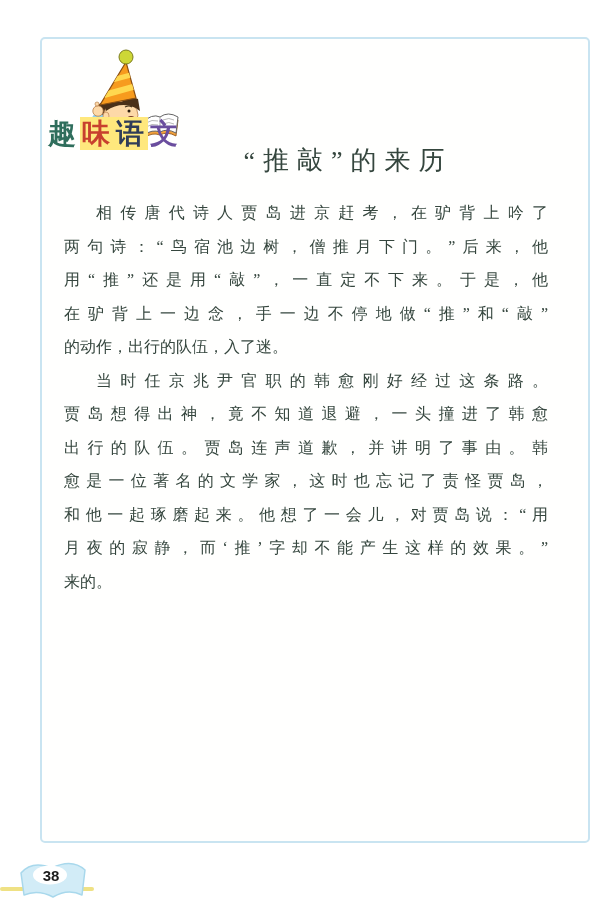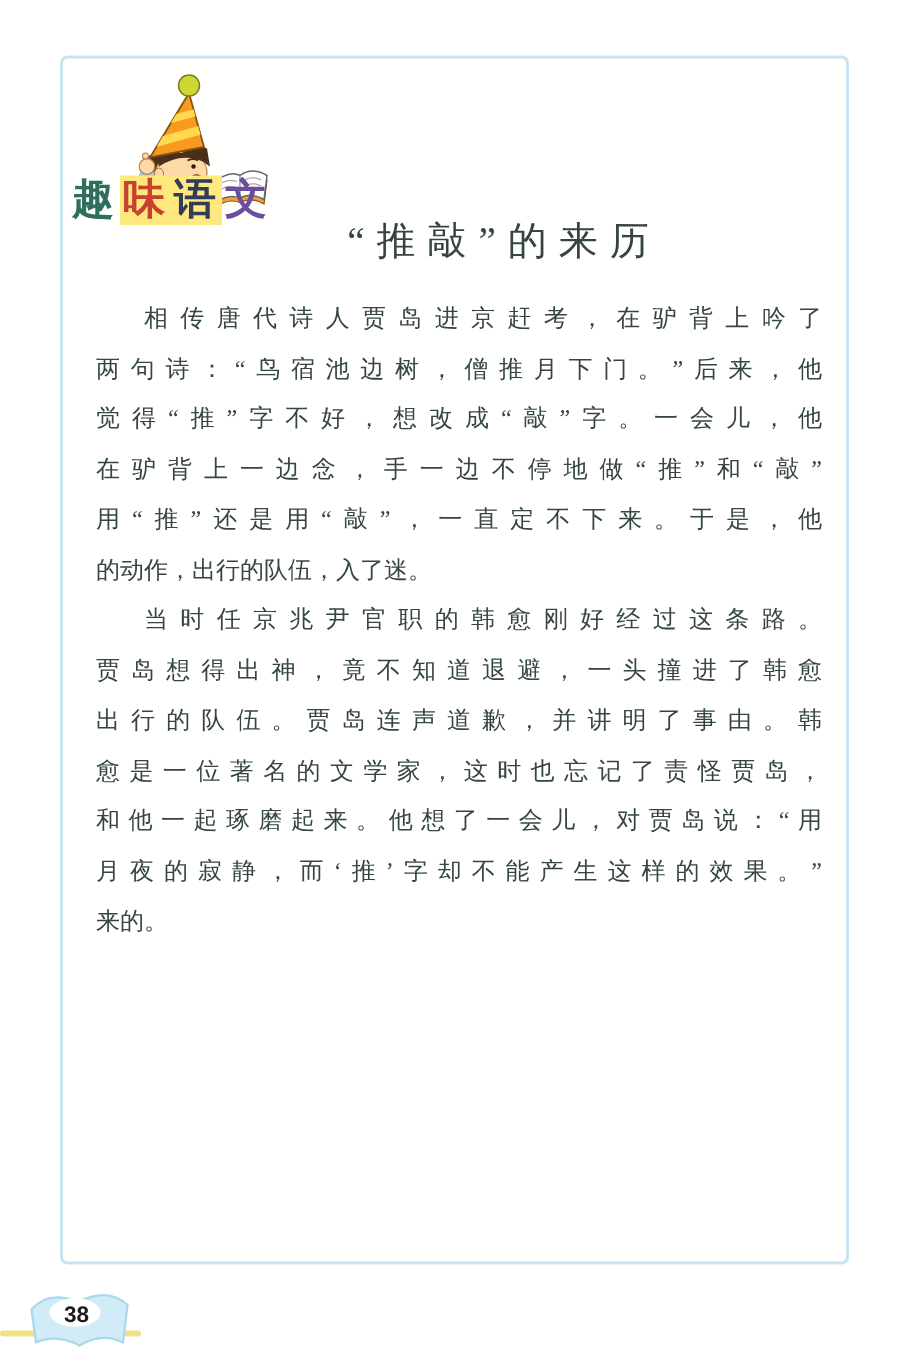--- a/index.html
+++ b/index.html
@@ -3,21 +3,21 @@
 <meta charset="utf-8">
 <style>
   html,body{margin:0;padding:0;}
   body{
     width:600px;height:911px;position:relative;overflow:hidden;
     background:#ffffff;
     font-family:"Liberation Serif","DejaVu Serif",serif;
   }
   .frame{
     position:absolute;left:40px;top:37px;width:522px;height:802px;
-    border:2px solid #c9e4f1;border-radius:5px;background:#fffffe;
+    border:2px solid #c9e4f1;border-radius:5px;background:#fffffe;padding-left:24px;
   }
   .mascot{position:absolute;left:20px;top:8px;width:122px;height:96px;}
   .logo{
     position:absolute;left:4px;top:78px;
     font-size:28px;line-height:34px;font-weight:bold;letter-spacing:2px;
     white-space:nowrap;
   }
   .logo-ch{padding:1px 2px;}
   .page-title{
     position:absolute;left:0;top:104px;width:100%;
@@ -94,23 +94,22 @@
     <ellipse cx="82" cy="86" rx="4" ry="3" fill="#fdd9a8" stroke="#b97f4a" stroke-width="0.7"></ellipse>
   </svg>
 
   <div class="logo"><span class="logo-ch" style="color:#2f6e5c">趣</span><span class="logo-ch" style="color:#c8402e;background:#ffe87d">味</span><span class="logo-ch" style="color:#303c58;background:#ffe87d">语</span><span class="logo-ch" style="color:#6a4d9e">文</span></div>
 
   <div class="page-title">“推敲”的来历</div>
 
   <div class="article">
       <div class="line indent justify">相传唐代诗人贾岛进京赶考，在驴背上吟了</div>
       <div class="line justify">两句诗：“鸟宿池边树，僧推月下门。”后来，他</div>
-      <div class="line justify">觉得“推”字不好，想改成“敲”字。一会儿，他</div>
+      <div class="line justify">用“推”还是用“敲”，一直定不下来。于是，他</div>
       <div class="line justify">在驴背上一边念，手一边不停地做“推”和“敲”</div>
-      <div class="line justify">用“推”还是用“敲”，一直定不下来。于是，他</div>
       <div class="line">的动作，出行的队伍，入了迷。</div>
       <div class="line indent justify">当时任京兆尹官职的韩愈刚好经过这条路。</div>
       <div class="line justify">贾岛想得出神，竟不知道退避，一头撞进了韩愈</div>
       <div class="line justify">出行的队伍。贾岛连声道歉，并讲明了事由。韩</div>
       <div class="line justify">愈是一位著名的文学家，这时也忘记了责怪贾岛，</div>
       <div class="line justify">和他一起琢磨起来。他想了一会儿，对贾岛说：“用</div>
       <div class="line justify">月夜的寂静，而‘推’字却不能产生这样的效果。”</div>
       <div class="line">来的。</div>
     </div>
 

